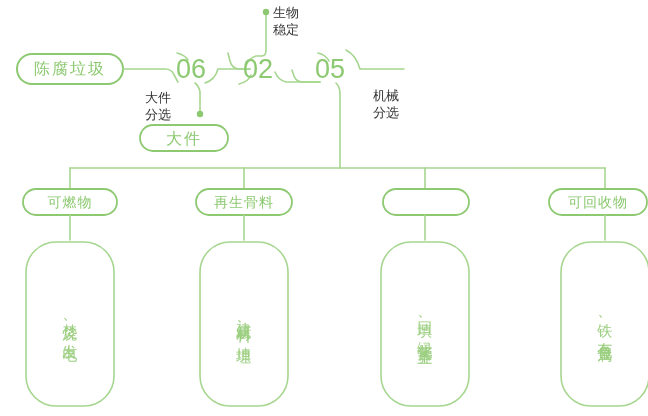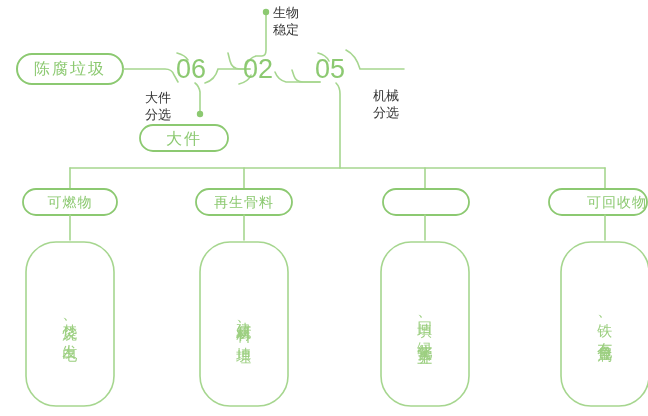--- a/index.html
+++ b/index.html
@@ -129,21 +129,21 @@
 分选</div>
   <div class="txt dark-label" style="left:273px; top:5px; width:54px; text-align:left;">生物
 稳定</div>
   <div class="txt dark-label" style="left:355px; top:88px; width:54px; text-align:left;margin-left:18px;">机械
 分选</div>
 
   <div class="txt pill-label-strong" style="left:140px; top:130px; width:88px; text-align:center;">大件</div>
 
   <div class="txt pill-label" style="left:196px; top:194px; width:96px;">再生骨料</div>
   <div class="txt pill-label" style="left:23px; top:194px; width:94px;">可燃物</div>
-  <div class="txt pill-label" style="left:549px; top:194px; width:98px;text-align:right;">可回收物</div>
+  <div class="txt pill-label" style="left:549px; top:194px; width:98px;">可回收物</div>
 
   <div class="txt" style="left:26px; top:242px; width:88px; height:164px; display:flex; align-items:center; justify-content:center;">
     <span class="vert-label">焚烧、发电</span>
   </div>
   <div class="txt" style="left:200px; top:242px; width:88px; height:164px; display:flex; align-items:center; justify-content:center;">
     <span class="vert-label">建筑材料、填埋</span>
   </div>
   <div class="txt" style="left:381px; top:242px; width:88px; height:164px; display:flex; align-items:center; justify-content:center;">
     <span class="vert-label">回填、绿化营养土</span>
   </div>

